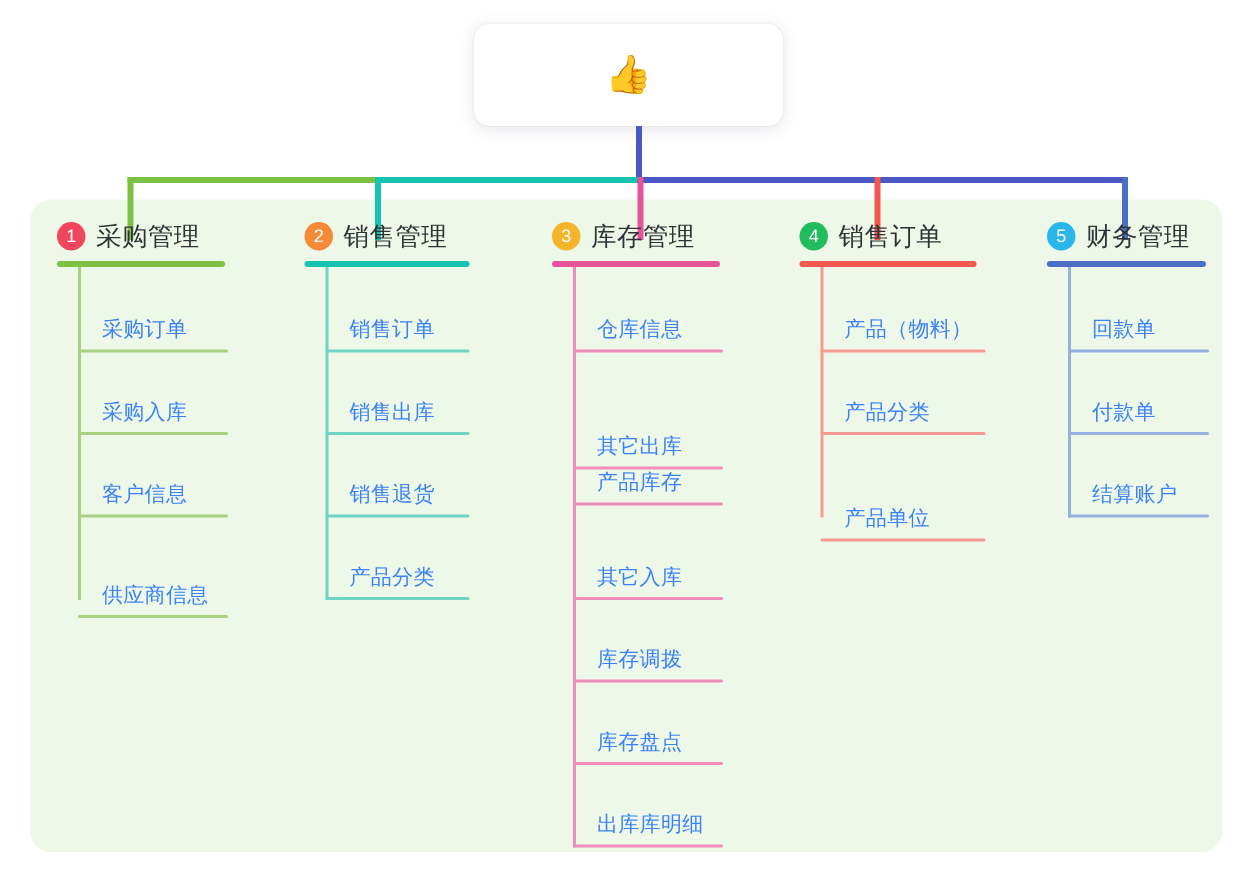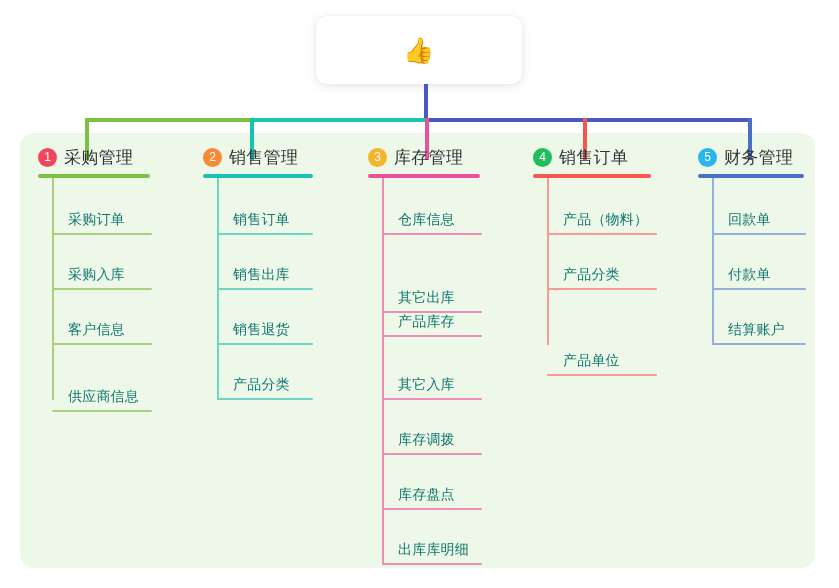--- a/index.html
+++ b/index.html
@@ -43,21 +43,21 @@
     width:19px;height:19px;border-radius:50%;flex:0 0 19px;
     color:#ffffff;font-size:12px;line-height:19px;text-align:center;
     font-weight:400;display:block;
   }
   .col-title{font-size:17px;color:#2f3337;font-weight:400;letter-spacing:.3px;}
   .col-rule{position:absolute;left:0;top:41px;height:4px;border-radius:2px;}
   .spine{position:absolute;left:14px;top:45px;width:2px;}
 
   .leaf{position:absolute;left:14px;}
   .leaf-label{
-    position:absolute;left:16px;bottom:6px;font-size:14px;color:#0f766e;
+    position:absolute;left:16px;bottom:6px;font-size:14px;color:#3b82f6;
     white-space:nowrap;letter-spacing:.2px;
   }
   .leaf-rule{position:absolute;left:0;bottom:0;height:2px;border-radius:1px;}
 </style>
 </head>
 <body>
 
 <div id="stage">
 
   <div class="panel"></div>
@@ -170,21 +170,21 @@
         </div>
         <div class="col-rule" style="width: 118px; background: rgb(244, 87, 79);"></div>
         <div class="leaf" style="top: 48px; height: 54px; width: 140px;">
           <span class="leaf-label">产品（物料）</span>
           <div class="leaf-rule" style="width: 110px; background: rgb(247, 154, 147);"></div>
         </div>
         <div class="leaf" style="top: 103px; height: 54px; width: 140px;">
           <span class="leaf-label">产品分类</span>
           <div class="leaf-rule" style="width: 110px; background: rgb(247, 154, 147);"></div>
         </div>
-        <div class="leaf" style="top: 173px; height: 70px; width: 140px;">
+        <div class="leaf" style="top: 158px; height: 70px; width: 140px;">
           <span class="leaf-label">产品单位</span>
           <div class="leaf-rule" style="width: 110px; background: rgb(247, 154, 147);"></div>
         </div>
         <div class="spine" style="height: 167px; background: rgb(247, 154, 147);"></div>
       </div>
       <div class="col" style="left: 698px; width: 146px;">
         <div class="col-head">
           <span class="badge" style="background: rgb(41, 182, 232);">5</span>
           <span class="col-title">财务管理</span>
         </div>

